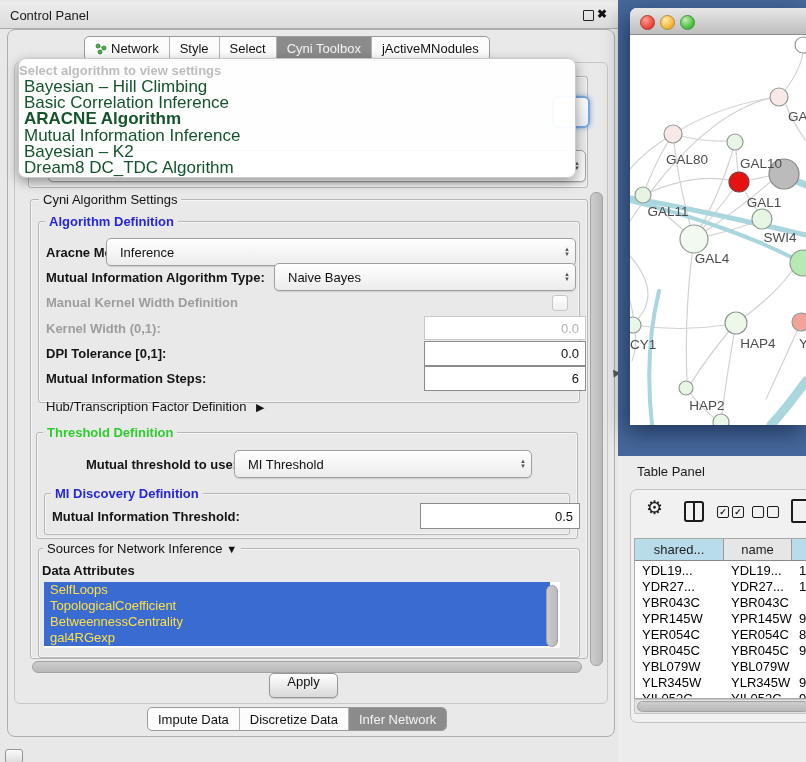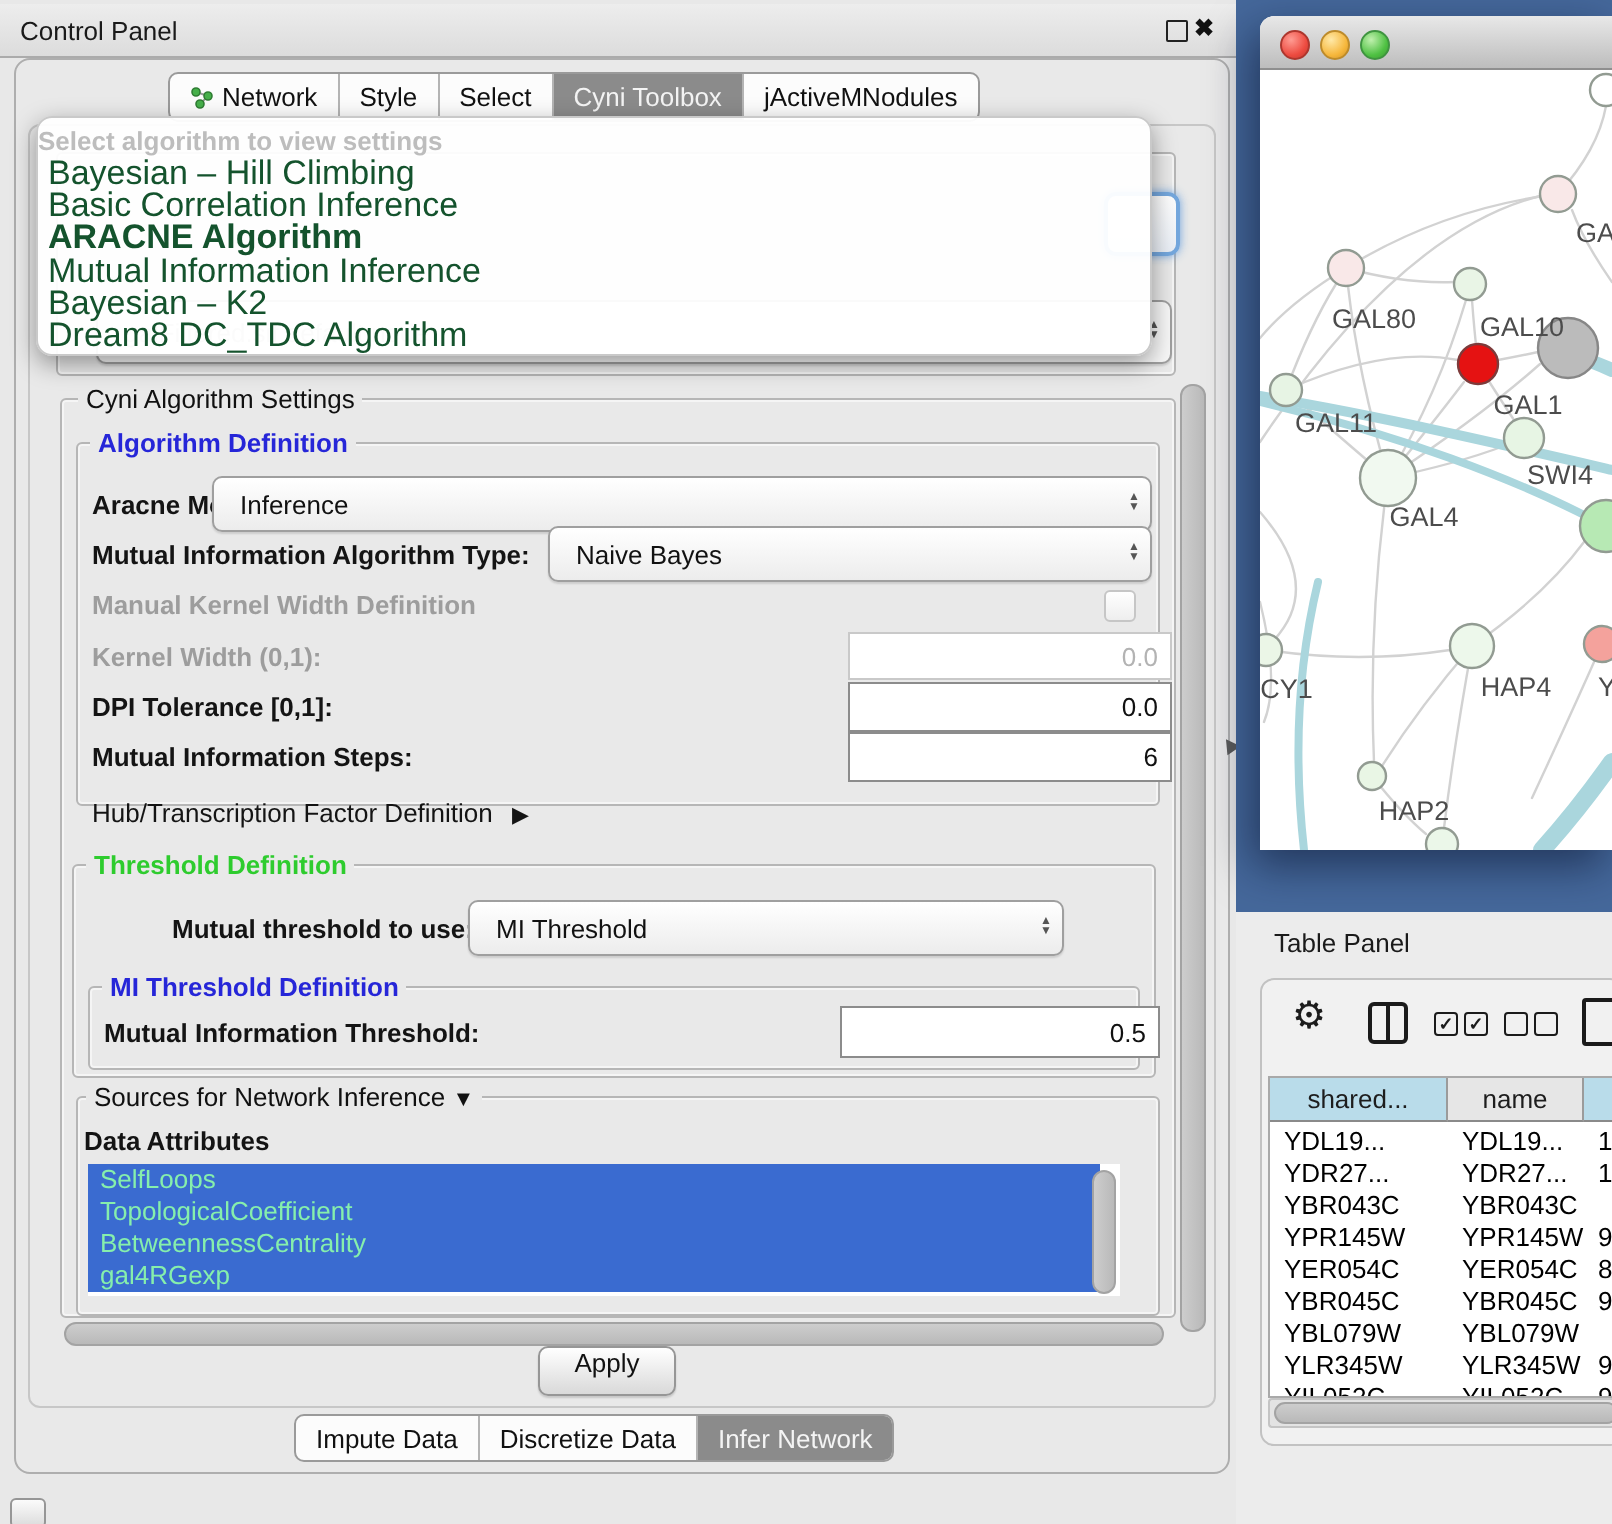--- a/index.html
+++ b/index.html
@@ -33,21 +33,21 @@
   .tabbar .tab.sel{background:#8b8b8b;color:#f4f4f4;}
   
   .sb-thumb{position:absolute;background:linear-gradient(90deg,#cdcdcd,#b9b9b9);border:1px solid #a3a3a3;border-radius:6px;}
   .sb-thumb.h{background:linear-gradient(#cdcdcd,#b9b9b9);}
   
   #dd{position:absolute;left:18px;top:58px;width:556px;height:115px;background:rgba(255,255,255,0.95);
     border:1px solid #c9c9c9;border-radius:8px;box-shadow:0 4px 12px rgba(0,0,0,.38);z-index:30;padding-top:3px;}
   #dd .ph{text-align:left;font-size:13px;color:#bdbdbd;height:17px;line-height:17px;font-weight:bold;}
   #dd .dd-item{font-size:17px;color:#14532d;height:16.2px;line-height:16.2px;padding-left:5px;white-space:nowrap;}
   
-  .li-sel{width:500px;height:16px;line-height:16px;background:#3a6bd0;color:#86efac;font-size:13px;padding-left:6px;white-space:nowrap;}
+  .li-sel{width:500px;height:16px;line-height:16px;background:#3a6bd0;color:#fde047;font-size:13px;padding-left:6px;white-space:nowrap;}
   
   .pushbtn{position:absolute;display:flex;justify-content:center;font-size:13px;color:#111;
     background:linear-gradient(#ffffff,#d9d9d9);border:1px solid #969696;border-radius:5px;box-shadow:0 1px 1px rgba(0,0,0,.15);}
   
   .chk{position:absolute;width:14px;height:14px;border:1px solid #c6c6c6;border-radius:3px;background:linear-gradient(#ffffff,#eeeeee);}
   
   .tl{position:absolute;width:13px;height:13px;border-radius:50%;top:7px;}
   .tl.r{background:radial-gradient(circle at 35% 30%,#ff9c93,#ed4b40 62%,#c0392f);border:1px solid #ad372e;}
   .tl.y{background:radial-gradient(circle at 35% 30%,#ffe9a8,#f6b73c 62%,#cf9327);border:1px solid #bd8b2b;}
   .tl.g{background:radial-gradient(circle at 35% 30%,#c0f0ae,#4fc later 62%,#3c9b31);border:1px solid #3f9440;
@@ -183,21 +183,21 @@
     <div class="abs lbl b" style="left:86px;top:457px;">Mutual threshold to use:</div>
     <div class="combo" style="left:234px;top:450px;width:296px;height:26px;">
       <span class="tx">MI Threshold</span>
       <span class="stepper">
           <span>▲</span>
           <span>▼</span>
         </span>
     </div>
 
     <div class="gbox" style="left:44px;top:493px;width:524px;height:40px;">
-      <div class="gtitle tblue" style="left:6px;top:-8px;">MI Threshold Definition</div>
+      <div class="gtitle tblue" style="left:6px;top:-8px;">MI Discovery Definition</div>
     </div>
     <div class="abs lbl b" style="left:52px;top:509px;">Mutual Information Threshold:</div>
     <div class="field" style="left:420px;top:503px;width:146px;height:24px;">
       <span>0.5</span>
     </div>
 
     <div class="gbox" style="left:38px;top:548px;width:540px;height:108px;">
       <div class="gtitle" style="left:4px;top:-8px;font-weight:normal;color:#111;">
         <span>Sources for Network Inference</span>
         <span style="font-size:11px;">▼</span>

